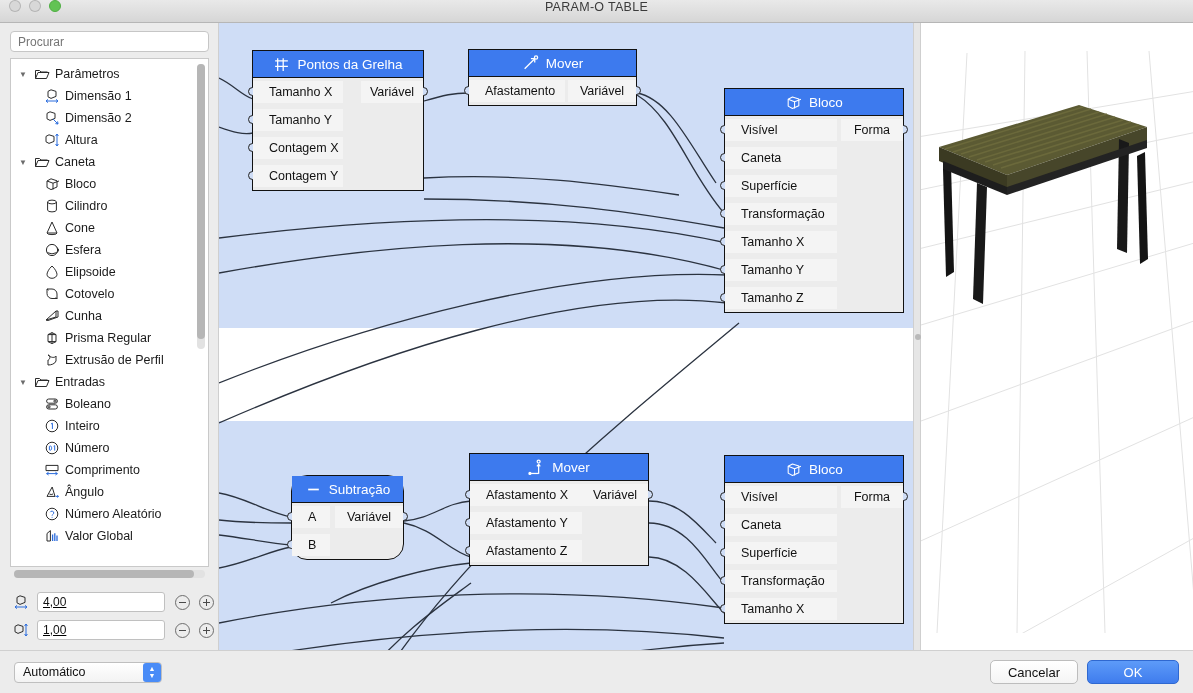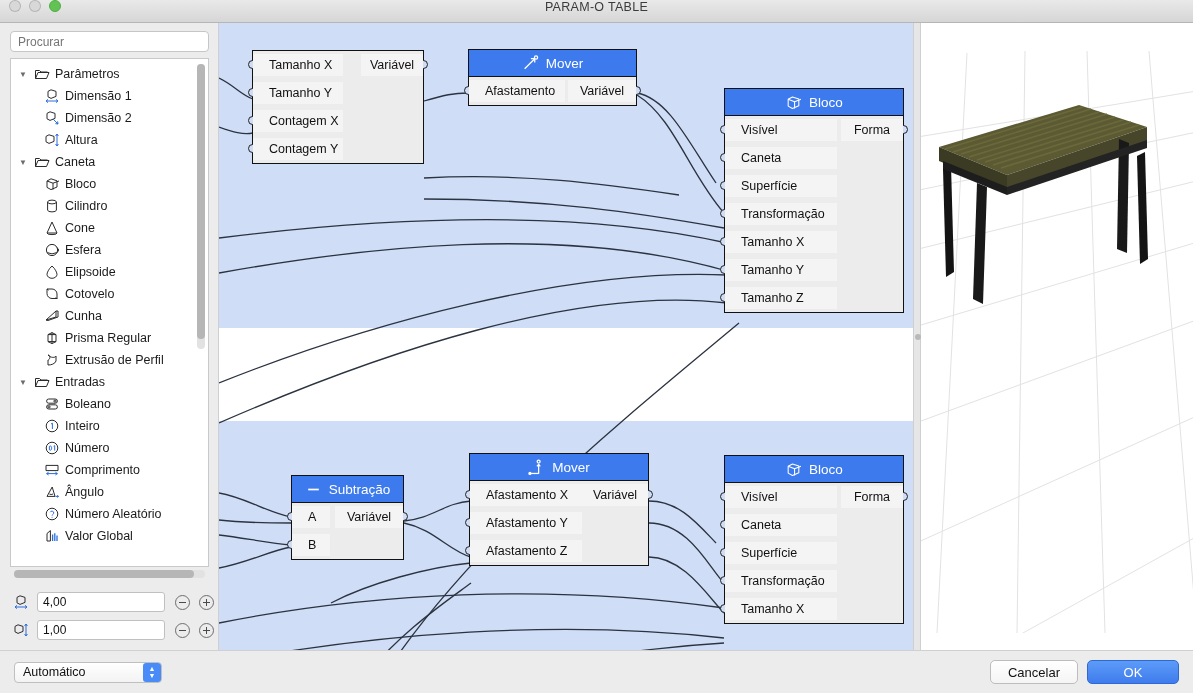--- a/index.html
+++ b/index.html
@@ -96,21 +96,21 @@
   .hscroll {
     position: absolute; left: 4px; right: 4px; top: 1px; height: 8px;
     background: #e2e2e2; border-radius: 4px;
   }
   .hscroll .thumb {
     position: absolute; left: 0; top: 0; height: 8px; width: 94%;
     background: #b6b6b6; border-radius: 4px;
   }
 
   
-  .dims { padding: 8px 0 6px 0; }
+  .dims { padding: 8px 0 6px 0; text-decoration: underline; }
   .dimrow { display: flex; align-items: center; height: 28px; padding-left: 10px; }
   .dimico { width: 22px; flex: 0 0 22px; display: flex; align-items: center; justify-content: center; }
   .dimfield {
     width: 128px; height: 20px;
     border: 1px solid #c0c0c0; border-radius: 3px;
     background: #fff; font-size: 12px; color: #111;
     padding: 0 5px; margin-left: 5px;
     font-family: "Liberation Sans", sans-serif;
   }
   .steppers { display: flex; gap: 9px; margin-left: 10px; }
@@ -541,20 +541,30 @@
             <path d="M 430 534 C 465 534, 490 575, 505 590"></path>
 
             <path d="M 0 600 C 150 570, 330 560, 505 585"></path>
             <path d="M 0 640 C 160 610, 340 596, 505 615"></path>
             <path d="M 250 660 C 330 640, 420 625, 505 620"></path>
           </g>
         </svg>
 
         <div id="nodes-root">
             <div class="node" style="left: 33px; top: 27px; width: 172px;">
+              <div class="nhead">
+                <span class="hico">
+                  <svg width="17" height="17" viewBox="0 0 16 16" fill="none" stroke="#2b2b2b" stroke-width="1" stroke-linejoin="round">
+                    <g stroke="#fff" stroke-width="1.2">
+                      <path d="M4.4 2 V14 M9.6 2 V14 M2 4.6 H14 M2 9.8 H14"></path>
+                    </g>
+                  </svg>
+                </span>
+                <span>Pontos da Grelha</span>
+              </div>
               <div class="nbody">
                 <div class="prow">
                   <span class="port in"></span>
                   <span class="pin-label" style="width:90px">Tamanho X</span>
                   <span class="port out"></span>
                   <span class="pout-label" style="width:62px;justify-content:center">Variável</span>
                 </div>
                 <div class="prow">
                   <span class="port in"></span>
                   <span class="pin-label" style="width:90px">Tamanho Y</span>
@@ -630,21 +640,21 @@
                 <div class="prow">
                   <span class="port in"></span>
                   <span class="pin-label" style="width:112px">Tamanho Y</span>
                 </div>
                 <div class="prow">
                   <span class="port in"></span>
                   <span class="pin-label" style="width:112px">Tamanho Z</span>
                 </div>
               </div>
             </div>
-            <div class="node" style="left: 72px; top: 452px; width: 113px;">
+            <div class="node" style="left: 72px; top: 452px; width: 113px; border-radius: 16px;">
               <div class="nhead">
                 <span class="hico">
                   <svg width="17" height="17" viewBox="0 0 16 16" fill="none" stroke="#2b2b2b" stroke-width="1" stroke-linejoin="round">
                     <path d="M3 8 H13" stroke="#fff" stroke-width="1.6"></path>
                   </svg>
                 </span>
                 <span>Subtração</span>
               </div>
               <div class="nbody">
                 <div class="prow">

